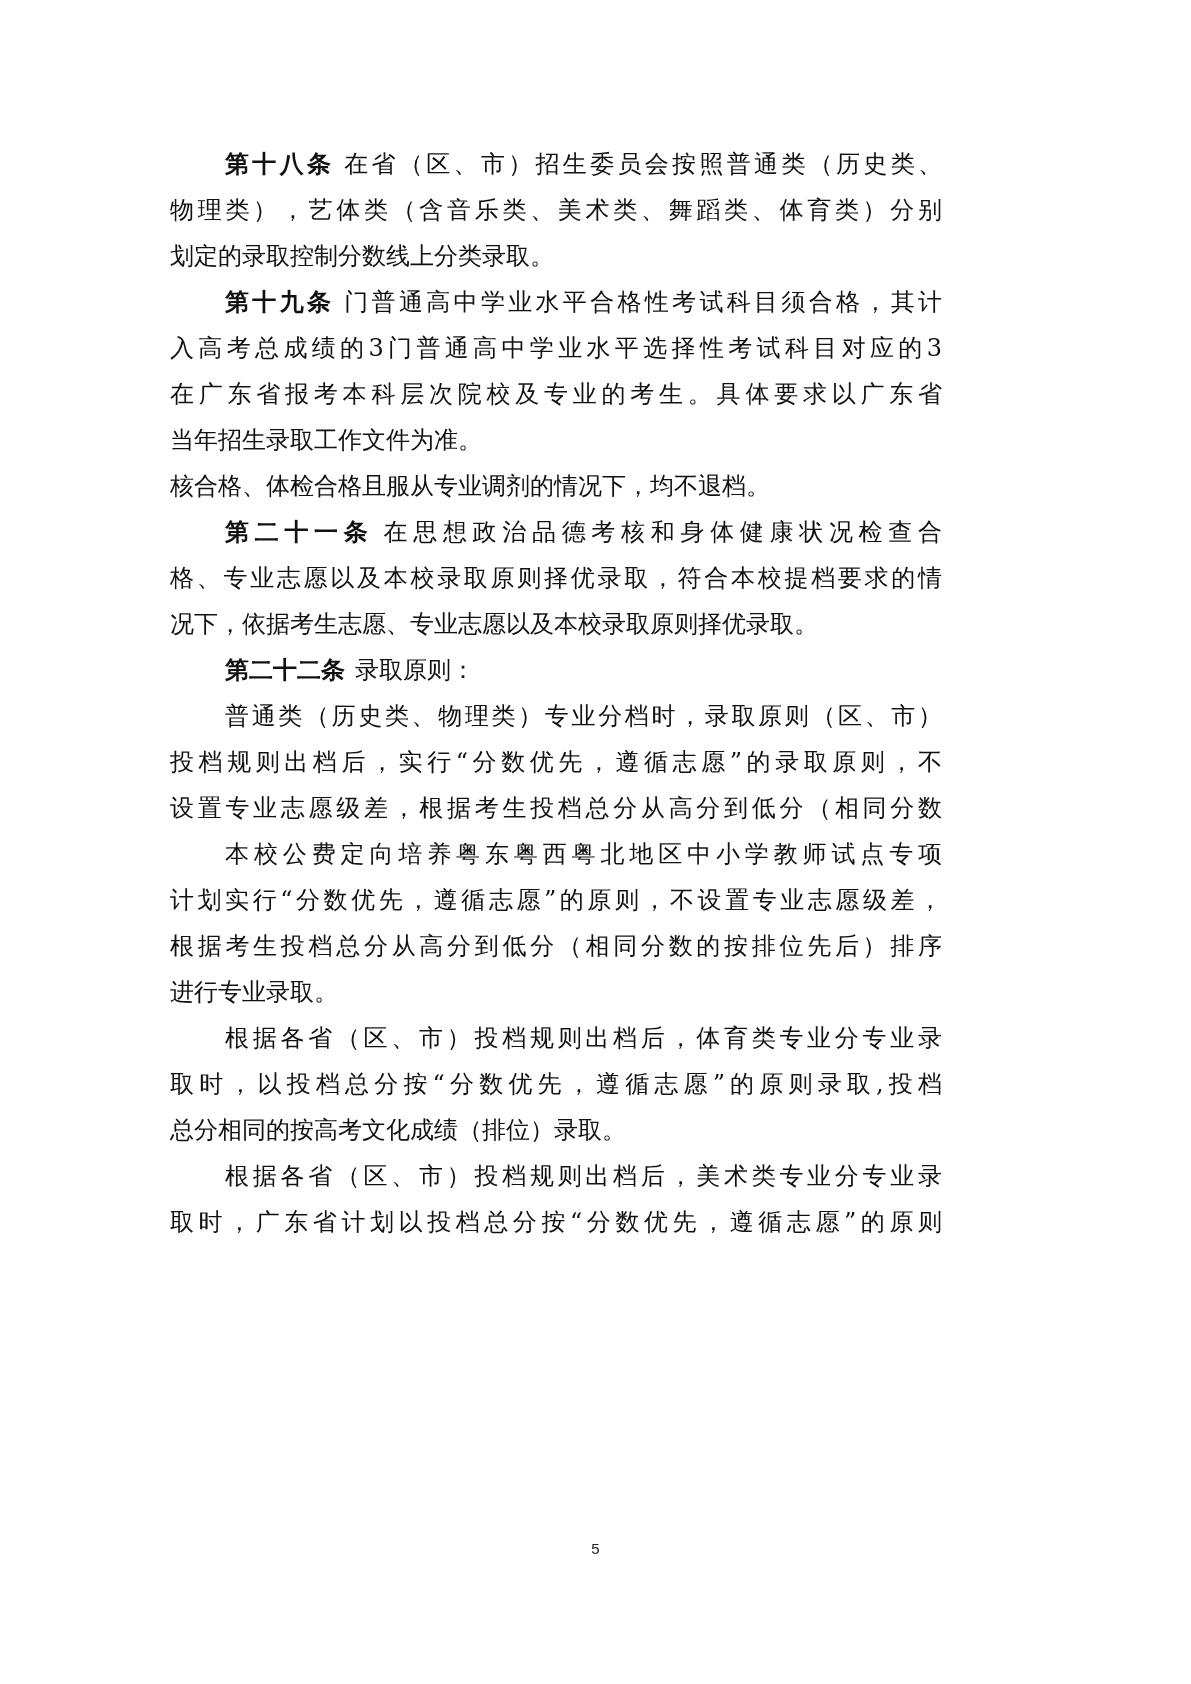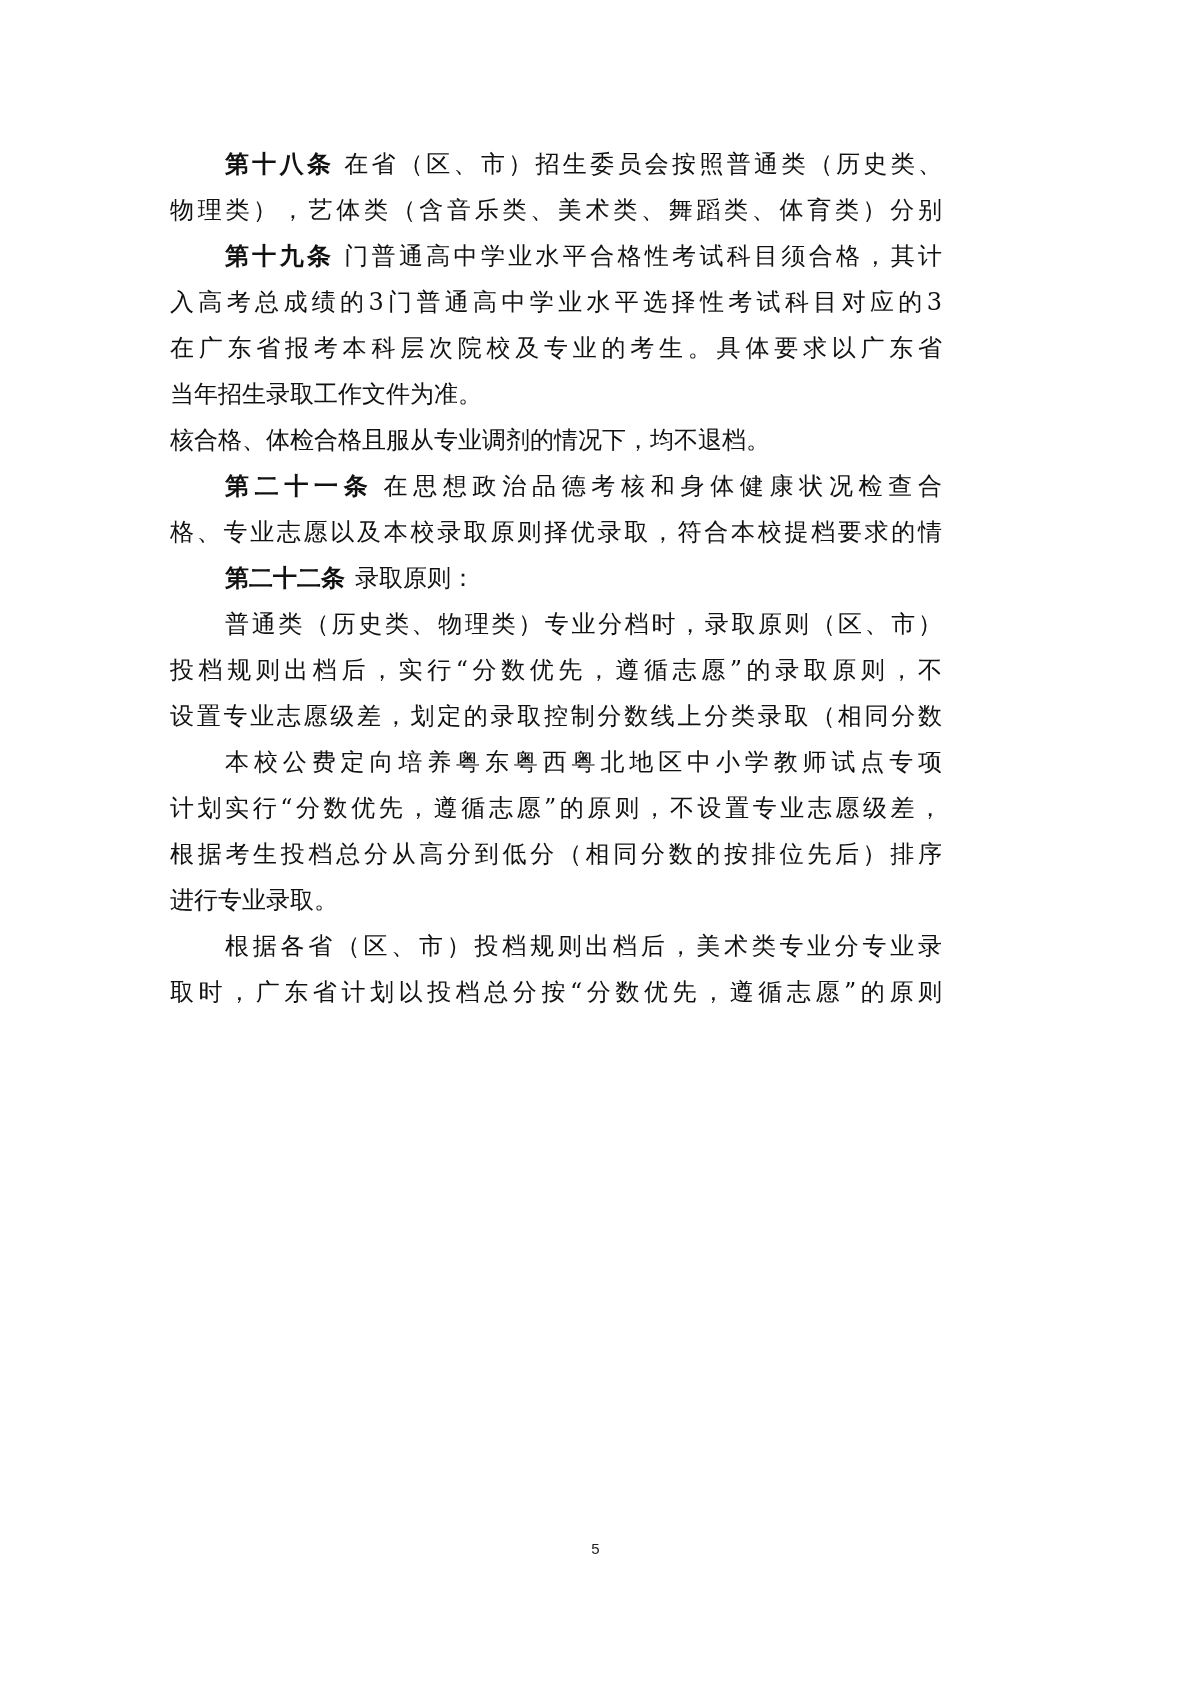--- a/index.html
+++ b/index.html
@@ -62,55 +62,62 @@
   </style>
 </head>
 <body>
 
 <div class="page">
   <div class="body-text">
 
     <div>
       <div class="line indent"><span class="art-title">第十八条</span><span>在省（区、市）招生委员会按照普通类（历史类、</span></div>
       <div class="line">物理类），艺体类（含音乐类、美术类、舞蹈类、体育类）分别</div>
+      <div class="line last">划定的录取控制分数线上分类录取。</div>
     </div>
 
     <div>
       <div class="line indent"><span class="art-title">第十九条</span><span>门普通高中学业水平合格性考试科目须合格，其计</span></div>
       <div class="line">入高考总成绩的3门普通高中学业水平选择性考试科目对应的3</div>
       <div class="line">在广东省报考本科层次院校及专业的考生。具体要求以广东省</div>
       <div class="line last">当年招生录取工作文件为准。</div>
     </div>
 
     <div>
       <div class="line last">核合格、体检合格且服从专业调剂的情况下，均不退档。</div>
     </div>
 
     <div>
       <div class="line indent"><span class="art-title">第二十一条</span><span>在思想政治品德考核和身体健康状况检查合</span></div>
       <div class="line">格、专业志愿以及本校录取原则择优录取，符合本校提档要求的情</div>
+      <div class="line last">况下，依据考生志愿、专业志愿以及本校录取原则择优录取。</div>
     </div>
 
     <div>
       <div class="line indent last"><span class="art-title">第二十二条</span><span>录取原则：</span></div>
     </div>
 
     <div>
       <div class="line indent">普通类（历史类、物理类）专业分档时，录取原则（区、市）</div>
       <div class="line">投档规则出档后，实行“分数优先，遵循志愿”的录取原则，不</div>
-      <div class="line">设置专业志愿级差，划定的录取控制分数线上分类录取（相同分数</div>
+      <div class="line">设置专业志愿级差，根据考生投档总分从高分到低分（相同分数</div>
     </div>
 
     <div>
       <div class="line indent">本校公费定向培养粤东粤西粤北地区中小学教师试点专项</div>
       <div class="line">计划实行“分数优先，遵循志愿”的原则，不设置专业志愿级差，</div>
       <div class="line">根据考生投档总分从高分到低分（相同分数的按排位先后）排序</div>
       <div class="line last">进行专业录取。</div>
     </div>
 
+    <div>
+      <div class="line indent">根据各省（区、市）投档规则出档后，体育类专业分专业录</div>
+      <div class="line">取时，以投档总分按“分数优先，遵循志愿”的原则录取,投档</div>
+      <div class="line last">总分相同的按高考文化成绩（排位）录取。</div>
+    </div>
 
     <div>
       <div class="line indent">根据各省（区、市）投档规则出档后，美术类专业分专业录</div>
       <div class="line">取时，广东省计划以投档总分按“分数优先，遵循志愿”的原则</div>
     </div>
 
   </div>
 
   <div class="page-number">5</div>
 </div>

